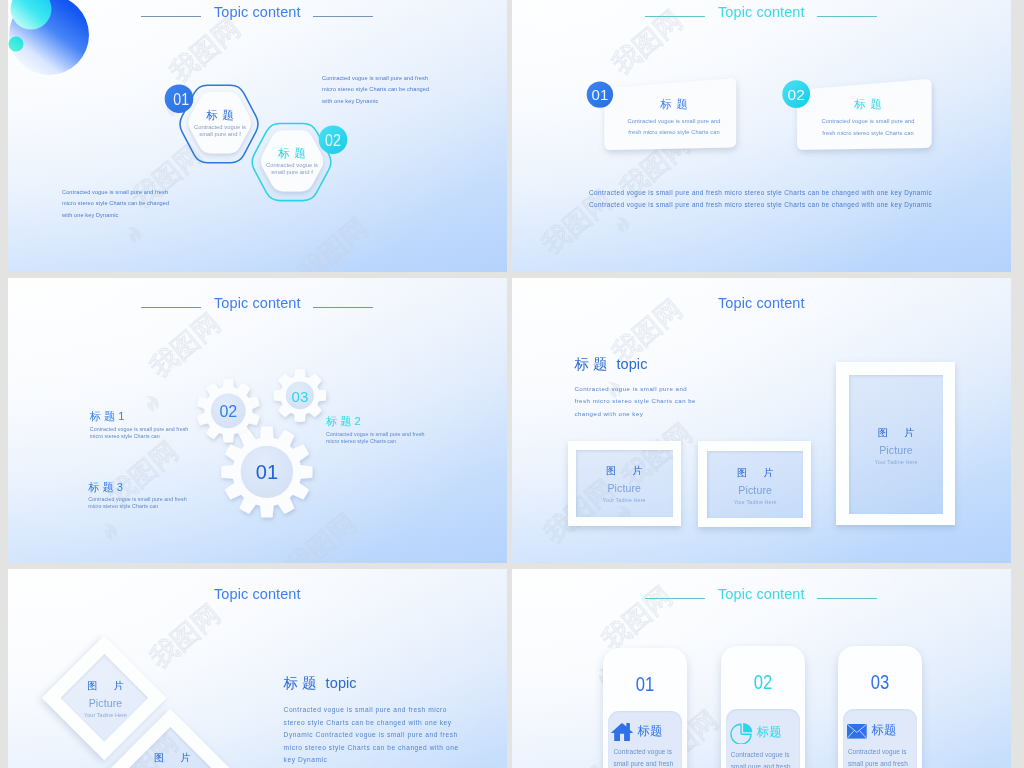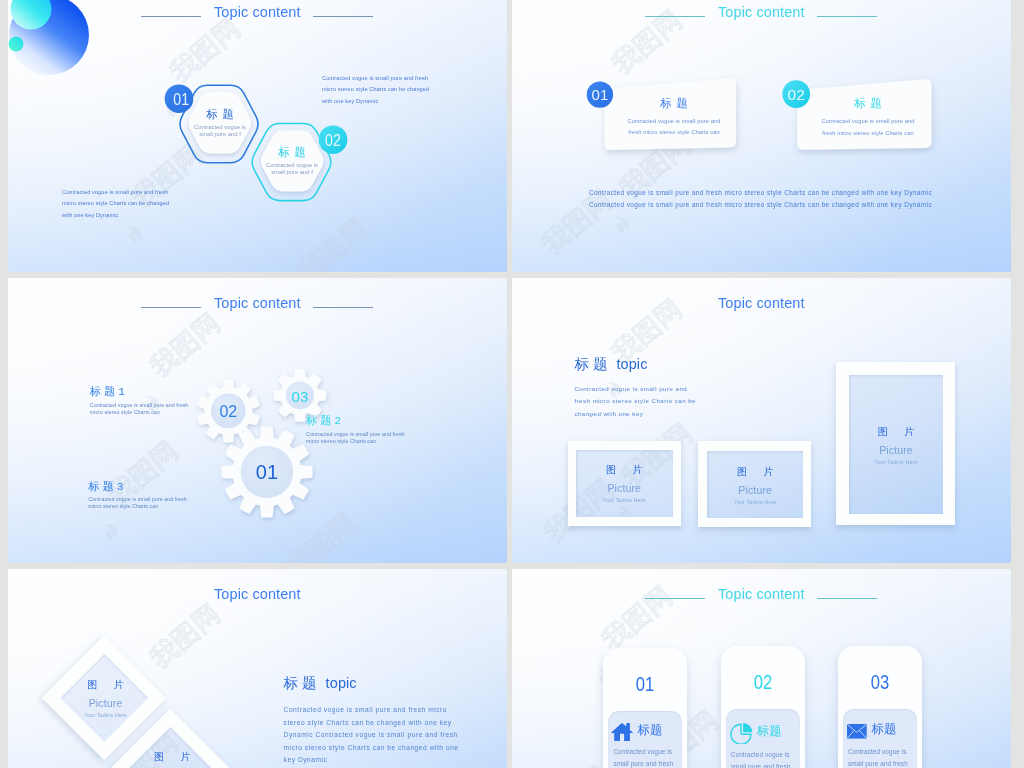--- a/index.html
+++ b/index.html
@@ -11,21 +11,21 @@
            radial-gradient(150% 190% at 8% -8%, rgba(255,255,255,.96) 0%, rgba(255,255,255,.72) 24%, rgba(255,255,255,.30) 48%, rgba(255,255,255,0) 70%),
            linear-gradient(168deg,#f4f8fe 0%,#eef4fd 26%,#ddeafc 52%,#c6defc 76%,#b4d2fd 100%);}
   .sl{position:absolute;}
   .wm{position:absolute;left:0;top:0;width:499px;height:285px;pointer-events:none;}
 
   
   .tc{position:absolute;top:0;left:0;width:499px;text-align:center;}
   .tc .ttl{font-size:15.5px;letter-spacing:.1px;color:#3d7ff0;font-weight:400;display:inline-block;transform:scaleX(0.935);transform-origin:center;}
   .tc .ln{position:absolute;height:1px;top:13px;}
 
-  .zh{font-family:Liberation Mono, monospace;}
+  .zh{font-family:Liberation Sans, sans-serif;}
   .hexlabel{position:absolute;text-align:center;}
   .hh{font-size:11.5px;letter-spacing:4.6px;padding-left:4.6px;font-weight:400;line-height:12.5px;box-sizing:border-box;}
   .hexlabel .hb{font-size:5.85px;color:#8aa0c4;line-height:6.4px;margin-top:2.6px;letter-spacing:0px;}
   .para{position:absolute;font-size:5.6px;color:#4a7ad0;line-height:11.7px;letter-spacing:.1px;white-space:nowrap;}
   .s2lab{position:absolute;text-align:center;}
   .s2lab .cb{font-size:5.7px;color:#6b92d2;line-height:11.8px;margin-top:5.5px;letter-spacing:.1px;}
   .para2{position:absolute;font-size:6.4px;color:#4a7ad0;line-height:11.9px;letter-spacing:.42px;white-space:nowrap;}
   .g3item{position:absolute;}
   .g3item .gh{font-size:11.2px;letter-spacing:3.1px;font-weight:400;margin-bottom:3.5px;line-height:12px;}
   .g3item .gb{font-size:5.3px;color:#5f87c6;line-height:7.3px;letter-spacing:.05px;white-space:nowrap;}
@@ -238,25 +238,25 @@
       <path d="M286.17 98.66 L286.84 91.39 A26.50 26.50 0 0 1 296.96 91.39 L297.63 98.66 A19.60 19.60 0 0 1 301.10 100.09 L306.72 95.43 A26.50 26.50 0 0 1 313.87 102.58 L309.21 108.20 A19.60 19.60 0 0 1 310.64 111.67 L317.91 112.34 A26.50 26.50 0 0 1 317.91 122.46 L310.64 123.13 A19.60 19.60 0 0 1 309.21 126.60 L313.87 132.22 A26.50 26.50 0 0 1 306.72 139.37 L301.10 134.71 A19.60 19.60 0 0 1 297.63 136.14 L296.96 143.41 A26.50 26.50 0 0 1 286.84 143.41 L286.17 136.14 A19.60 19.60 0 0 1 282.70 134.71 L277.08 139.37 A26.50 26.50 0 0 1 269.93 132.22 L274.59 126.60 A19.60 19.60 0 0 1 273.16 123.13 L265.89 122.46 A26.50 26.50 0 0 1 265.89 112.34 L273.16 111.67 A19.60 19.60 0 0 1 274.59 108.20 L269.93 102.58 A26.50 26.50 0 0 1 277.08 95.43 L282.70 100.09 Z" fill="#fafcfe" filter="url(#gearshadow)"></path>
       <path d="M252.08 160.08 L253.17 148.56 A45.70 45.70 0 0 1 264.63 148.56 L265.72 160.08 A34.50 34.50 0 0 1 269.90 161.20 L276.61 151.77 A45.70 45.70 0 0 1 286.53 157.50 L281.72 168.02 A34.50 34.50 0 0 1 284.78 171.08 L295.30 166.27 A45.70 45.70 0 0 1 301.03 176.19 L291.60 182.90 A34.50 34.50 0 0 1 292.72 187.08 L304.24 188.17 A45.70 45.70 0 0 1 304.24 199.63 L292.72 200.72 A34.50 34.50 0 0 1 291.60 204.90 L301.03 211.61 A45.70 45.70 0 0 1 295.30 221.53 L284.78 216.72 A34.50 34.50 0 0 1 281.72 219.78 L286.53 230.30 A45.70 45.70 0 0 1 276.61 236.03 L269.90 226.60 A34.50 34.50 0 0 1 265.72 227.72 L264.63 239.24 A45.70 45.70 0 0 1 253.17 239.24 L252.08 227.72 A34.50 34.50 0 0 1 247.90 226.60 L241.19 236.03 A45.70 45.70 0 0 1 231.27 230.30 L236.08 219.78 A34.50 34.50 0 0 1 233.02 216.72 L222.50 221.53 A45.70 45.70 0 0 1 216.77 211.61 L226.20 204.90 A34.50 34.50 0 0 1 225.08 200.72 L213.56 199.63 A45.70 45.70 0 0 1 213.56 188.17 L225.08 187.08 A34.50 34.50 0 0 1 226.20 182.90 L216.77 176.19 A45.70 45.70 0 0 1 222.50 166.27 L233.02 171.08 A34.50 34.50 0 0 1 236.08 168.02 L231.27 157.50 A45.70 45.70 0 0 1 241.19 151.77 L247.90 161.20 Z" fill="#fafcfe" filter="url(#gearshadow)"></path>
       <circle cx="220.3" cy="132.9" r="17.4" fill="url(#gearhole)"></circle>
       <circle cx="291.9" cy="117.4" r="14" fill="url(#gearhole)"></circle>
       <circle cx="258.9" cy="193.9" r="26.2" fill="url(#gearhole)"></circle>
       <text x="258.9" y="201" text-anchor="middle" font-size="20" fill="#1f62d8">01</text>
       <text x="220.3" y="139" text-anchor="middle" font-size="16" fill="#2f7fe8">02</text>
       <text x="291.9" y="123.5" text-anchor="middle" font-size="15" fill="#2ad7e8">03</text>
     </svg>
 
-    <div class="g3item" style="left:81.8px;top:108px">
+    <div class="g3item" style="left:81.8px;top:132px">
       <div class="gh zh" style="color:#2f7fe8">标题1</div>
       <div class="gb"><span>Contracted vogue is small pure and fresh</span><br><span>micro stereo style Charts can</span></div>
     </div>
-    <div class="g3item" style="left:298px;top:137px">
+    <div class="g3item" style="left:318px;top:137px">
       <div class="gh zh" style="color:#2ad7e8">标题2</div>
       <div class="gb"><span>Contracted vogue is small pure and fresh</span><br><span>micro stereo style Charts can</span></div>
     </div>
     <div class="g3item" style="left:80.2px;top:202.5px">
       <div class="gh zh" style="color:#2f7fe8">标题3</div>
       <div class="gb"><span>Contracted vogue is small pure and fresh</span><br><span>micro stereo style Charts can</span></div>
     </div>
   </div>
 
   <div class="slide" id="s4" style="left:512px;top:278px">

